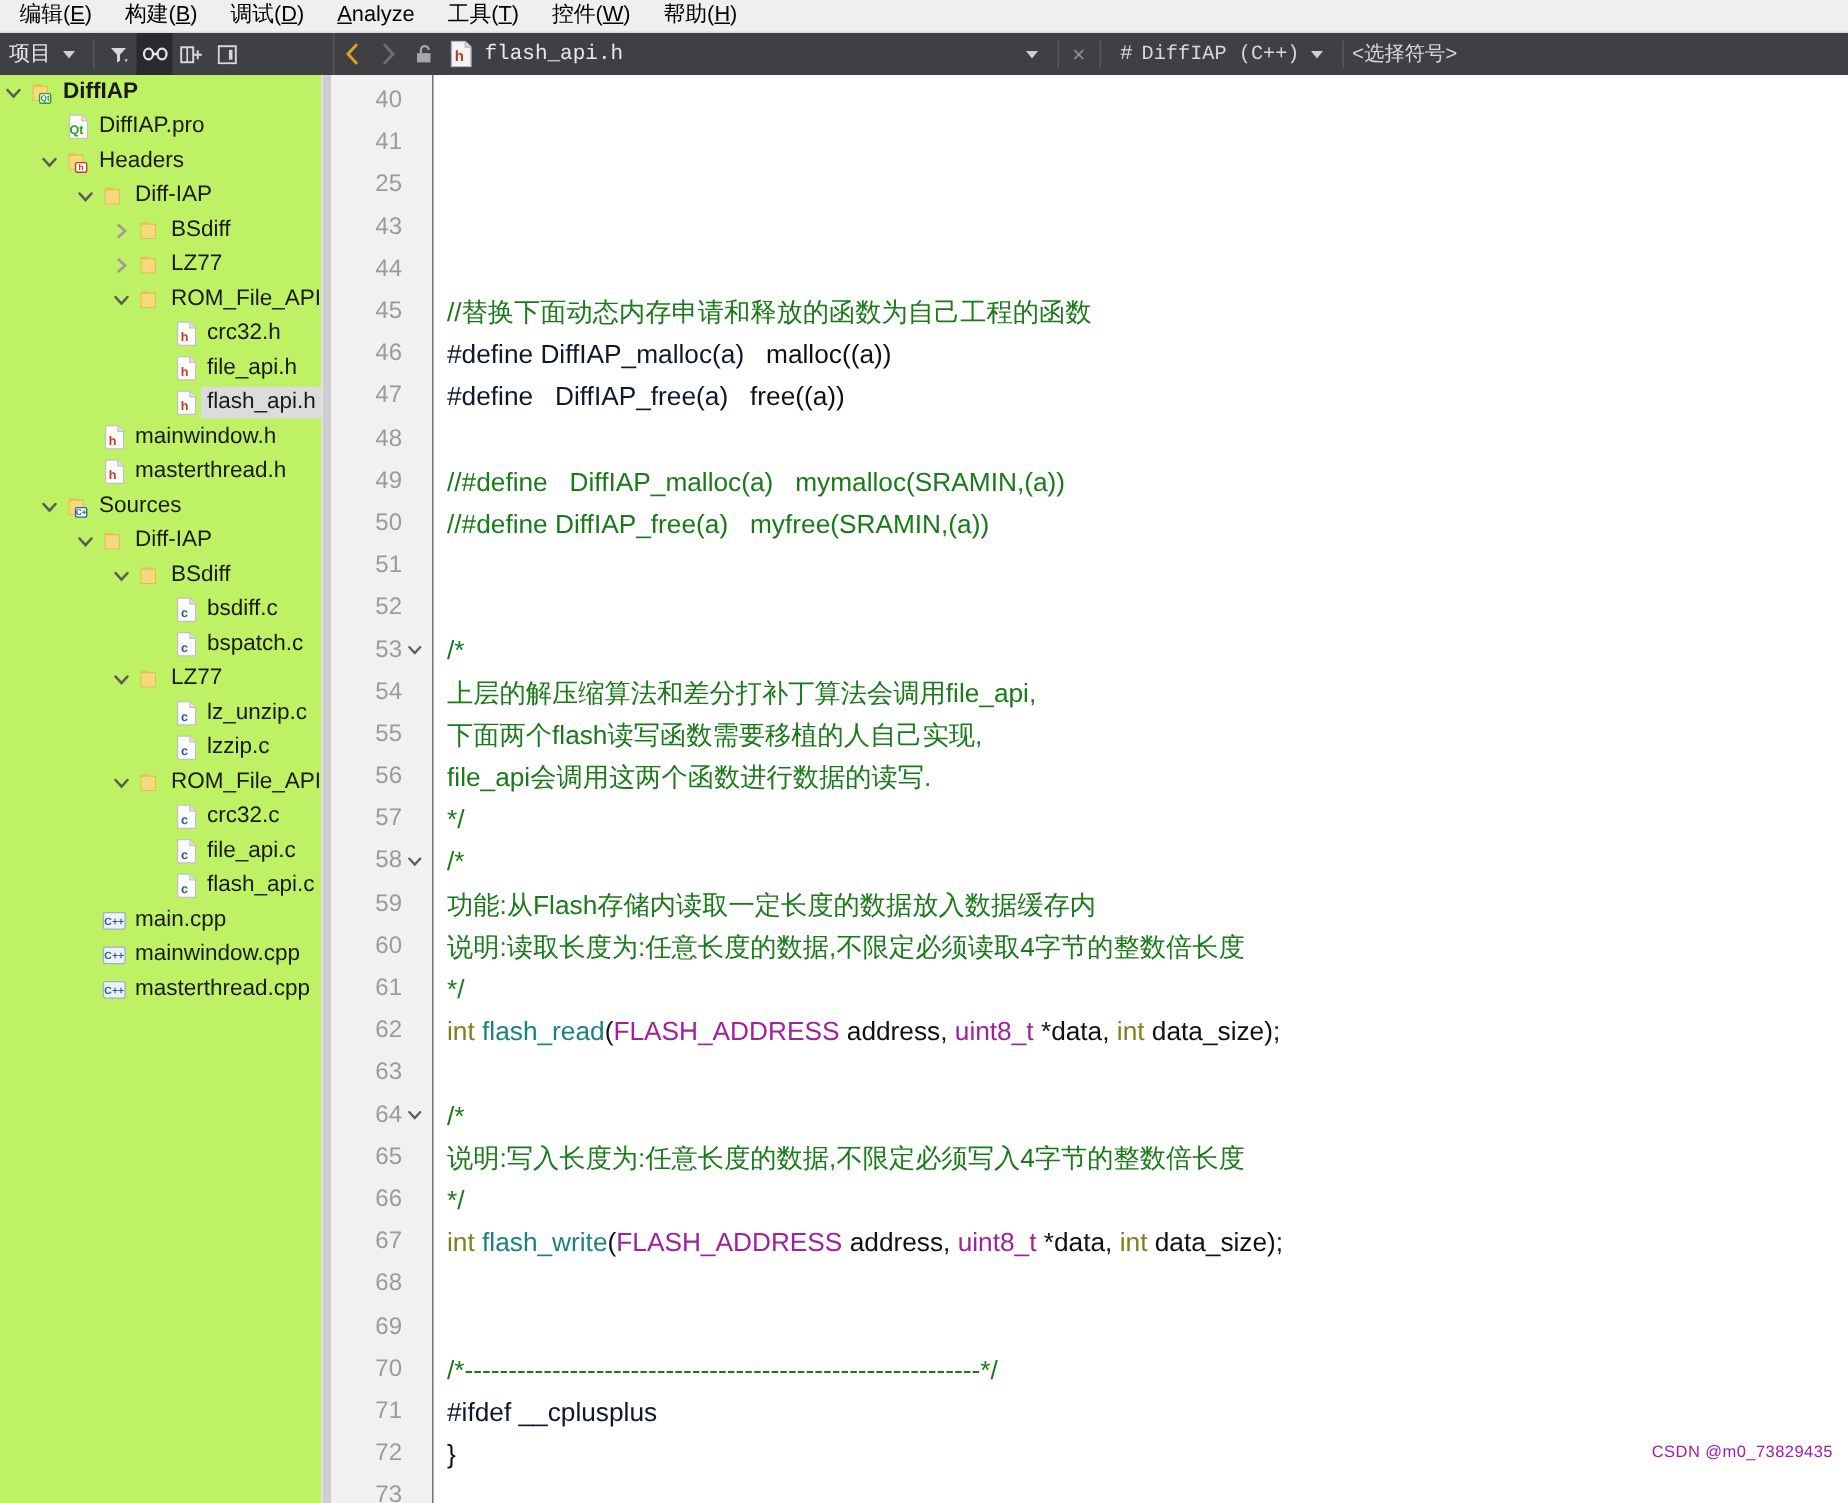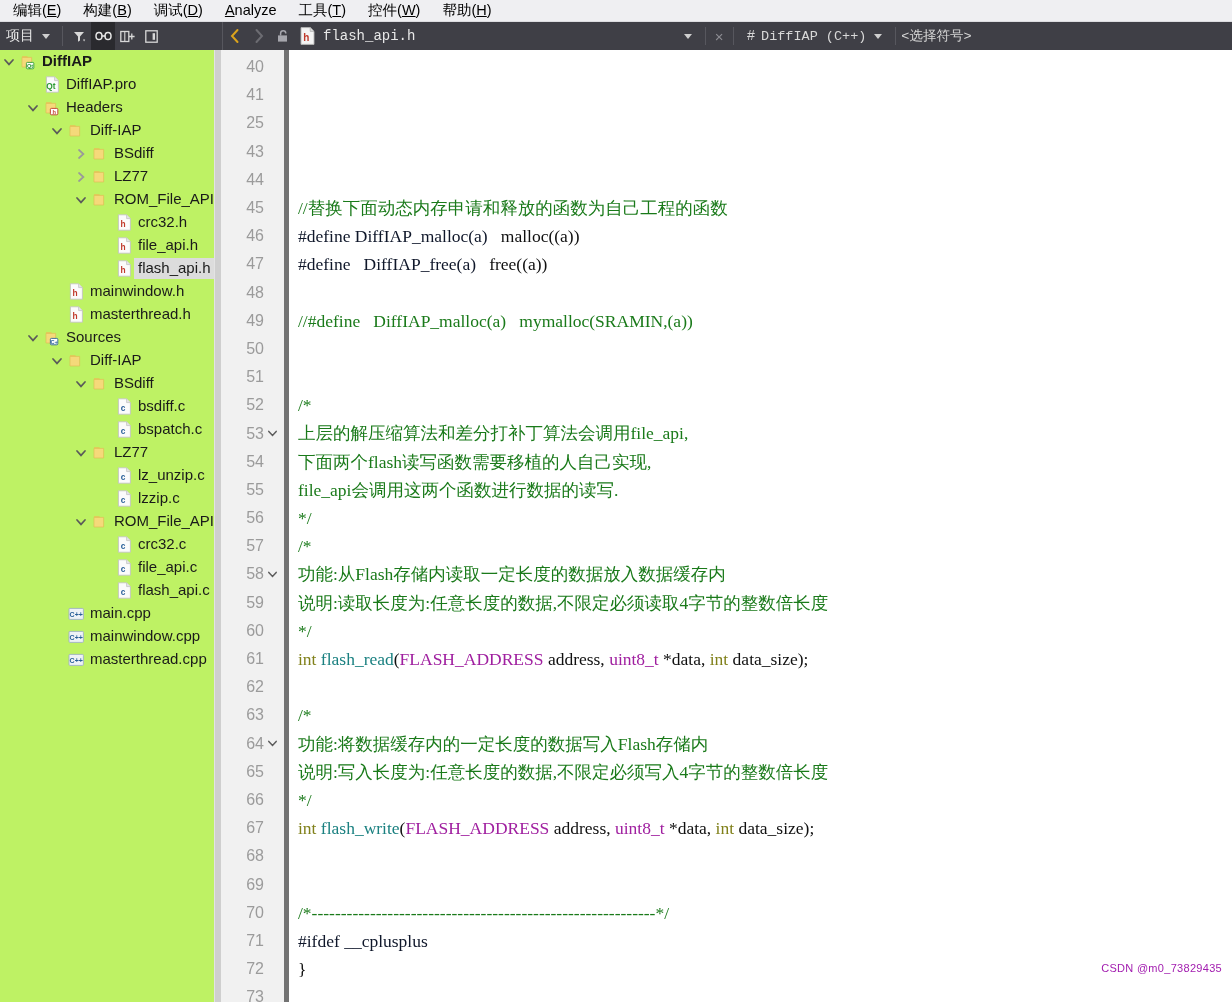--- a/index.html
+++ b/index.html
@@ -175,21 +175,21 @@
     display: flex;
     background: #ffffff;
     min-width: 0;
     position: relative;
     overflow: hidden;
   }
   #gutter {
     width: 68px;
     flex-shrink: 0;
     background: #f1f1f1;
-    border-right: 5px solid #737373;
+    border-right: 1px solid #737373;
     padding-top: 3px;
   }
   .gut-row {
     height: 28.2px;
     display: flex;
     align-items: center;
     justify-content: flex-end;
     font-family: "Liberation Sans", sans-serif;
     font-size: 16px;
     color: #9b9b9b;
@@ -199,21 +199,21 @@
   .fold {
     width: 16px;
     display: flex; align-items: center; justify-content: center;
     color: #5c5c5c;
   }
   .fold.empty { visibility: hidden; }
   #code {
     flex: 1;
     padding-top: 3px;
     padding-left: 9px;
-    font-family: Liberation Serif, serif;
+    font-family: Liberation Sans, sans-serif;
     font-size: 17.5px;
     min-width: 0;
     overflow: hidden;
   }
   .code-row {
     height: 28.2px;
     line-height: 28.2px;
     white-space: pre;
     color: #000;
   }
@@ -980,35 +980,35 @@
         <div class="code-row">&nbsp;</div>
         <div class="code-row">&nbsp;</div>
         <div class="code-row">&nbsp;</div>
         <div class="code-row">&nbsp;</div>
         <div class="code-row">&nbsp;</div>
         <div class="code-row"><span class="cmt">//替换下面动态内存申请和释放的函数为自己工程的函数</span></div>
         <div class="code-row"><span class="pre">#define DiffIAP_malloc(a)</span><span class="plain">   malloc((a))</span></div>
         <div class="code-row"><span class="pre">#define   DiffIAP_free(a)</span><span class="plain">   free((a))</span></div>
         <div class="code-row">&nbsp;</div>
         <div class="code-row"><span class="cmt">//#define   DiffIAP_malloc(a)   mymalloc(SRAMIN,(a))</span></div>
+        <div class="code-row"><span class="cmt">//#define DiffIAP_free(a)   myfree(SRAMIN,(a))</span></div>
         <div class="code-row">&nbsp;</div>
         <div class="code-row">&nbsp;</div>
         <div class="code-row"><span class="cmt">/*</span></div>
         <div class="code-row"><span class="cmt">上层的解压缩算法和差分打补丁算法会调用file_api,</span></div>
         <div class="code-row"><span class="cmt">下面两个flash读写函数需要移植的人自己实现,</span></div>
         <div class="code-row"><span class="cmt">file_api会调用这两个函数进行数据的读写.</span></div>
         <div class="code-row"><span class="cmt">*/</span></div>
         <div class="code-row"><span class="cmt">/*</span></div>
         <div class="code-row"><span class="cmt">功能:从Flash存储内读取一定长度的数据放入数据缓存内</span></div>
         <div class="code-row"><span class="cmt">说明:读取长度为:任意长度的数据,不限定必须读取4字节的整数倍长度</span></div>
         <div class="code-row"><span class="cmt">*/</span></div>
         <div class="code-row"><span class="kw">int </span><span class="fn">flash_read</span><span class="plain">(</span><span class="type">FLASH_ADDRESS</span><span class="plain"> address, </span><span class="type">uint8_t</span><span class="plain"> *data, </span><span class="kw">int</span><span class="plain"> data_size);</span></div>
         <div class="code-row">&nbsp;</div>
         <div class="code-row"><span class="cmt">/*</span></div>
-        <div class="code-row"><span class="cmt">功能:将数据缓存内的一定长度的数据写入Flash存储内</span></div>
         <div class="code-row"><span class="cmt">说明:写入长度为:任意长度的数据,不限定必须写入4字节的整数倍长度</span></div>
         <div class="code-row"><span class="cmt">*/</span></div>
         <div class="code-row"><span class="kw">int </span><span class="fn">flash_write</span><span class="plain">(</span><span class="type">FLASH_ADDRESS</span><span class="plain"> address, </span><span class="type">uint8_t</span><span class="plain"> *data, </span><span class="kw">int</span><span class="plain"> data_size);</span></div>
         <div class="code-row">&nbsp;</div>
         <div class="code-row">&nbsp;</div>
         <div class="code-row"><span class="cmt">/*-----------------------------------------------------------*/</span></div>
         <div class="code-row"><span class="pre">#ifdef __cplusplus</span></div>
         <div class="code-row"><span class="plain">}</span></div>
       </div>
     <div id="watermark">CSDN @m0_73829435</div>

